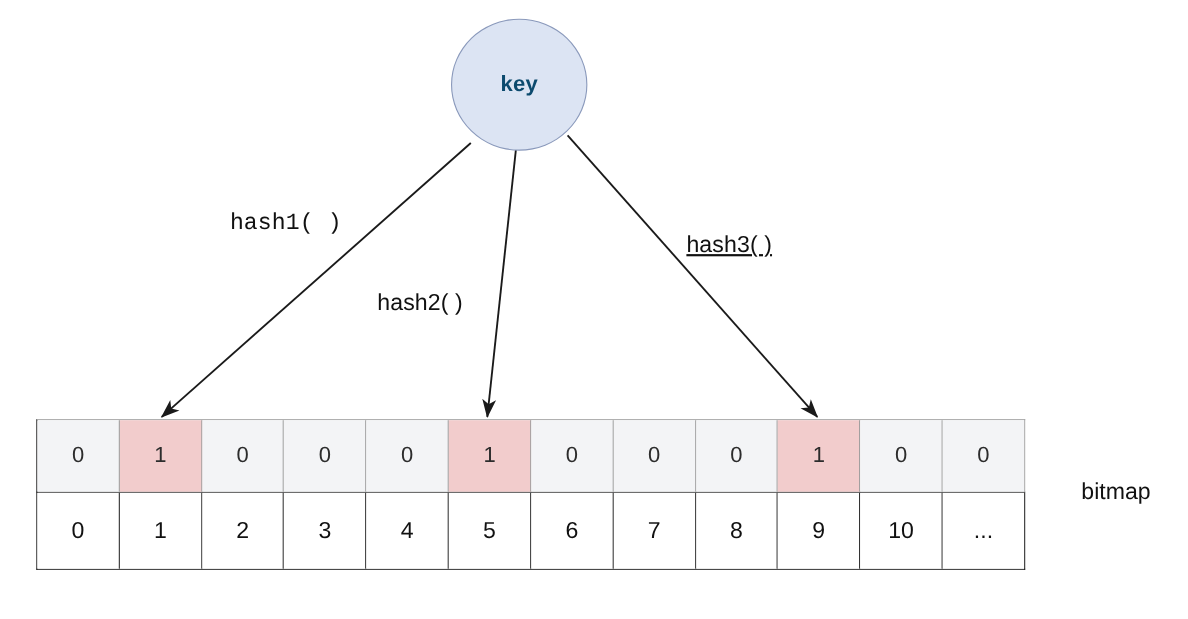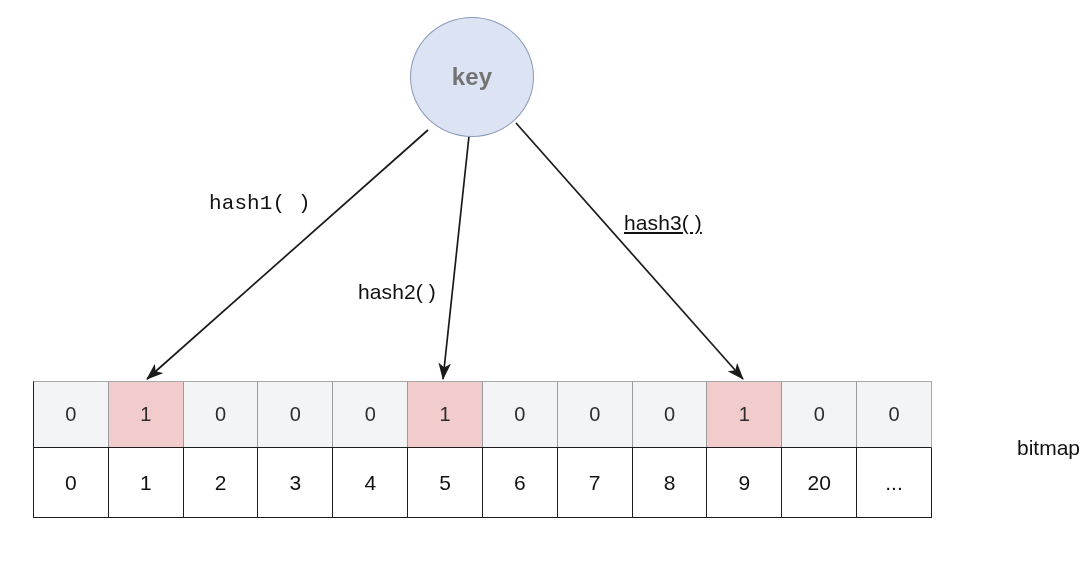--- a/index.html
+++ b/index.html
@@ -33,36 +33,36 @@
     height: 120px;
     border-radius: 50%;
     background: #dce4f3;
     border: 1.6px solid #8a99bb;
     box-sizing: border-box;
     display: flex;
     align-items: center;
     justify-content: center;
   }
   .key-label {
-    font-size: 24px;
+    font-size: 20px;
     font-weight: bold;
-    color: #737373;
+    color: #0c4a6e;
     letter-spacing: 0.2px;
   }
 
   
   .hash-label {
     position: absolute;
     font-size: 21px;
     color: #111111;
     white-space: nowrap;
     letter-spacing: 0.1px;
   }
   #hash1-label { left: 209px; top: 192px; font-family: Liberation Mono, monospace; }
-  #hash2-label { left: 343px; top: 280px; margin-left: 15px; }
+  #hash2-label { left: 343px; top: 264px; }
   #hash3-label { left: 624px; top: 211px; text-decoration: underline; }
 
   
   .bitmap-wrap {
     position: absolute;
     left: 33px;
     top: 381px;
     width: 899px;
   }
   .bit-row {
@@ -106,21 +106,21 @@
     justify-content: center;
     font-size: 21px;
     color: #111111;
     box-sizing: border-box;
   }
   .idx-cell:last-child { border-right: none; }
 
   
   #bitmap-caption {
     position: absolute;
-    left: 1017px;
+    left: 983px;
     top: 436px;
     font-size: 21px;
     color: #111111;
     white-space: nowrap;
   }
 </style>
 </head>
 <body>
 
 <svg id="canvas" viewBox="0 0 1080 563" xmlns="http://www.w3.org/2000/svg">
@@ -164,18 +164,18 @@
       <div class="idx-cell">0</div>
       <div class="idx-cell">1</div>
       <div class="idx-cell">2</div>
       <div class="idx-cell">3</div>
       <div class="idx-cell">4</div>
       <div class="idx-cell">5</div>
       <div class="idx-cell">6</div>
       <div class="idx-cell">7</div>
       <div class="idx-cell">8</div>
       <div class="idx-cell">9</div>
-      <div class="idx-cell">20</div>
+      <div class="idx-cell">10</div>
       <div class="idx-cell">...</div>
     </div>
 </div>
 
 <div id="bitmap-caption">bitmap</div>
 
 </body></html>

